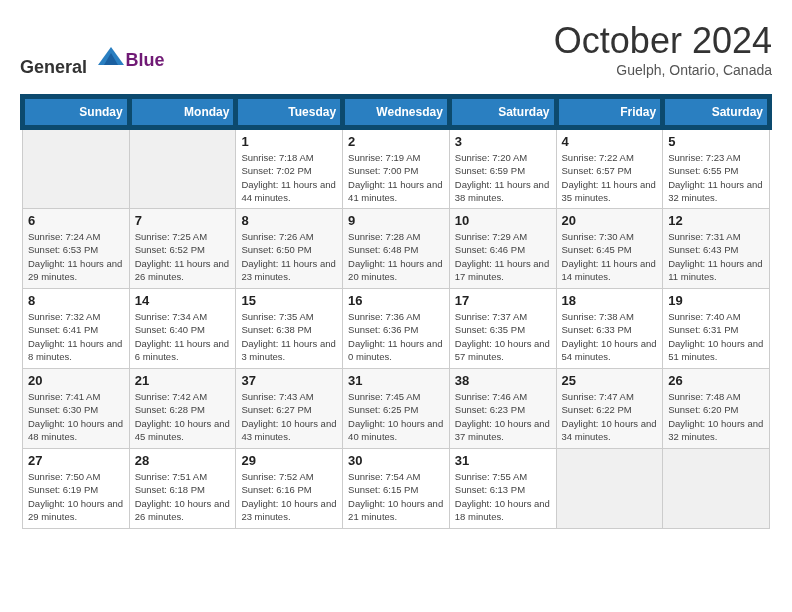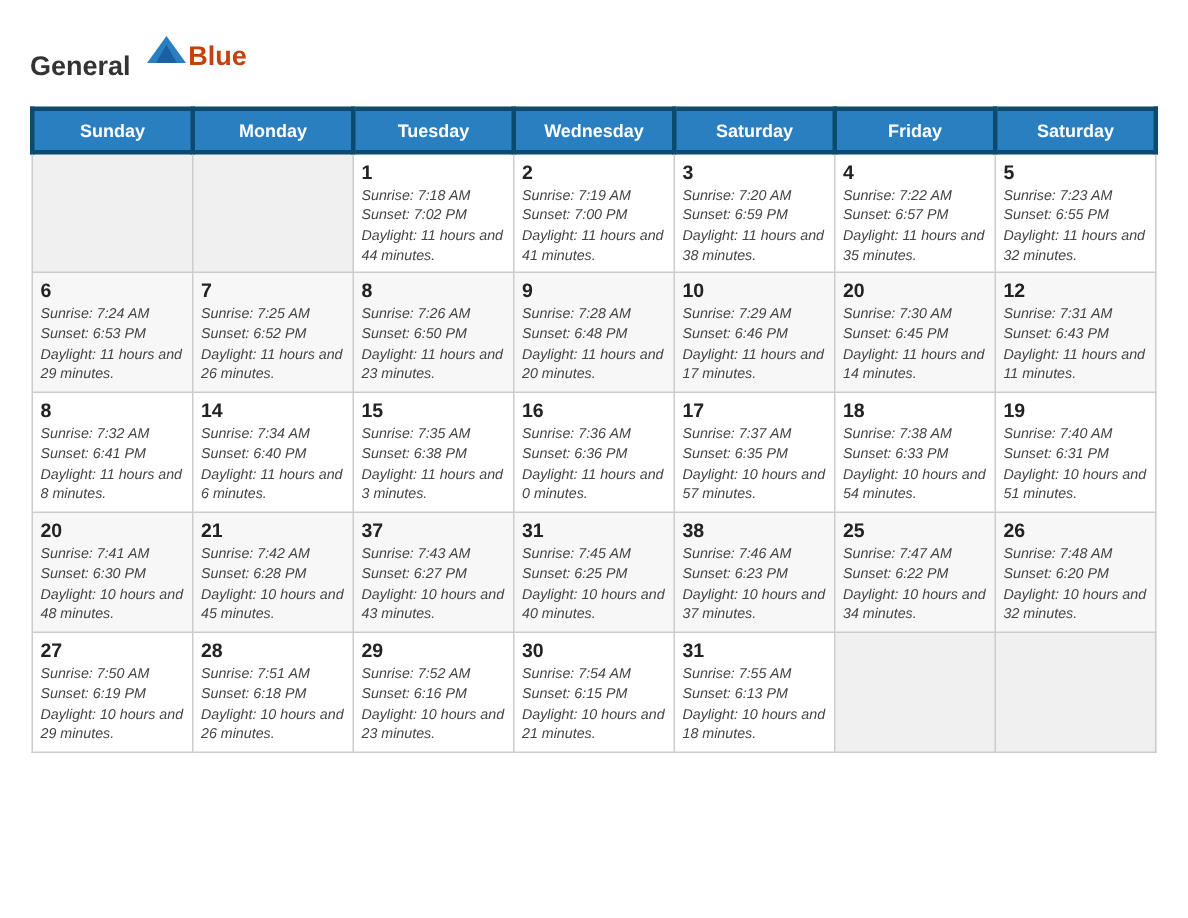--- a/index.html
+++ b/index.html
@@ -21,21 +21,21 @@
       align-items: center;
     }
     .logo-text-general {
       font-size: 18px;
       font-weight: bold;
       color: #333;
     }
     .logo-text-blue {
       font-size: 18px;
       font-weight: bold;
-      color: #c2410c;
+      color: #701a75;
     }
     .logo-icon {
       width: 30px;
       height: 30px;
       margin-left: 4px;
     }
     .title-area {
       text-align: right;
     }
     .month-title {
@@ -51,22 +51,22 @@
       width: 100%;
       border-collapse: collapse;
       table-layout: fixed;
     }
     thead th {
       background-color: #2a7fc1;
       color: #fff;
       font-size: 12px;
       font-weight: bold;
       padding: 6px 4px;
-      text-align: center;
-      border: 3px solid #0c4a6e;
+      text-align: right;
+      border: 5px solid #0c4a6e;
     }
     tbody td {
       border: 1px solid #ccc;
       vertical-align: top;
       padding: 4px 5px;
       font-size: 10px;
       color: #333;
       height: 80px;
       background: #fff;
     }
@@ -76,21 +76,20 @@
     .day-number {
       font-size: 13px;
       font-weight: bold;
       margin-bottom: 2px;
       color: #222;
     }
     .cell-detail {
       font-size: 9.5px;
       line-height: 1.4;
       color: #444;
-      font-style: italic;
     }
     .empty-cell {
       background: #f0f0f0 !important;
     }
   </style>
 </head>
 <body>
 
 <div class="header">
   <div class="logo">
@@ -98,20 +97,24 @@
       <span class="logo-text-general">General</span>
       <svg class="logo-icon" viewBox="0 0 30 30" xmlns="http://www.w3.org/2000/svg">
         <polygon points="2,22 15,4 28,22" fill="#2a7fc1"></polygon>
         <polygon points="8,22 15,10 22,22" fill="#1a5fa0"></polygon>
       </svg>
     </div>
     <div>
       <span class="logo-text-blue">Blue</span>
     </div>
   </div>
+  <div class="title-area">
+    <div class="month-title">October 2024</div>
+    <div class="subtitle">Guelph, Ontario, Canada</div>
+  </div>
 </div>
 
 <table>
   <thead>
     <tr>
     <th>Sunday</th>
         <th>Monday</th>
         <th>Tuesday</th>
         <th>Wednesday</th>
         <th>Saturday</th>

